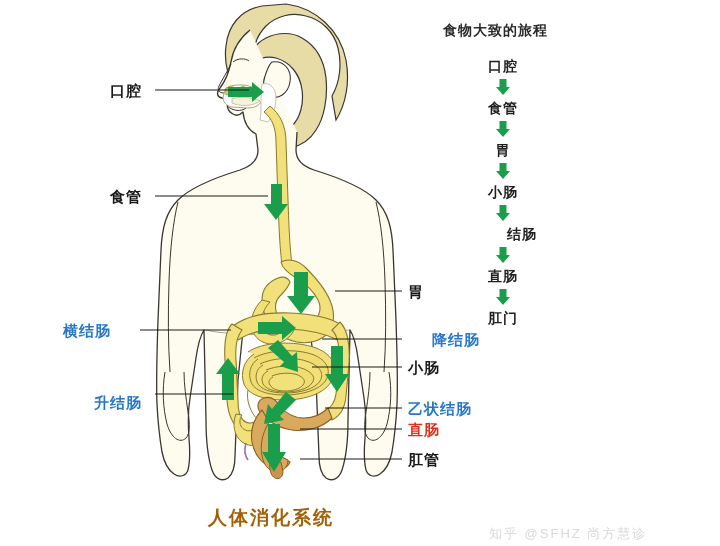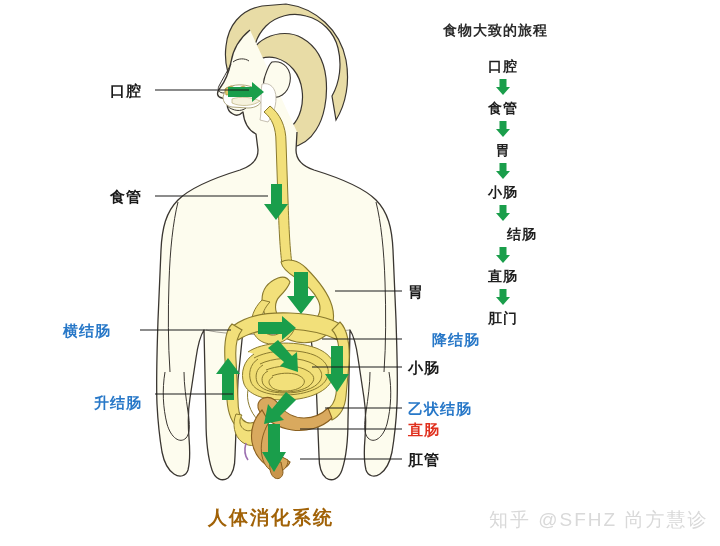--- a/index.html
+++ b/index.html
@@ -24,22 +24,22 @@
   }
   .flow-step{
     position:absolute;font-size:14px;font-weight:700;color:#1f1f1f;
     letter-spacing:1px;white-space:nowrap;text-align:center;
   }
   .diagram-title{
     position:absolute;font-size:19px;font-weight:700;color:#a16207;
     letter-spacing:2px;white-space:nowrap;
   }
   .watermark{
-    position:absolute;font-size:19px;color:#d9d9d9;letter-spacing:2px;
-    white-space:nowrap;font-weight:400;
+    position:absolute;font-size:13px;color:#d9d9d9;letter-spacing:2px;
+    white-space:nowrap;font-weight:400;margin-top:18px;
   }
 </style>
 </head>
 <body>
 
 <div id="stage">
 
   <svg id="art" viewBox="0 0 720 546">
     <defs>
       <marker id="none"></marker>

